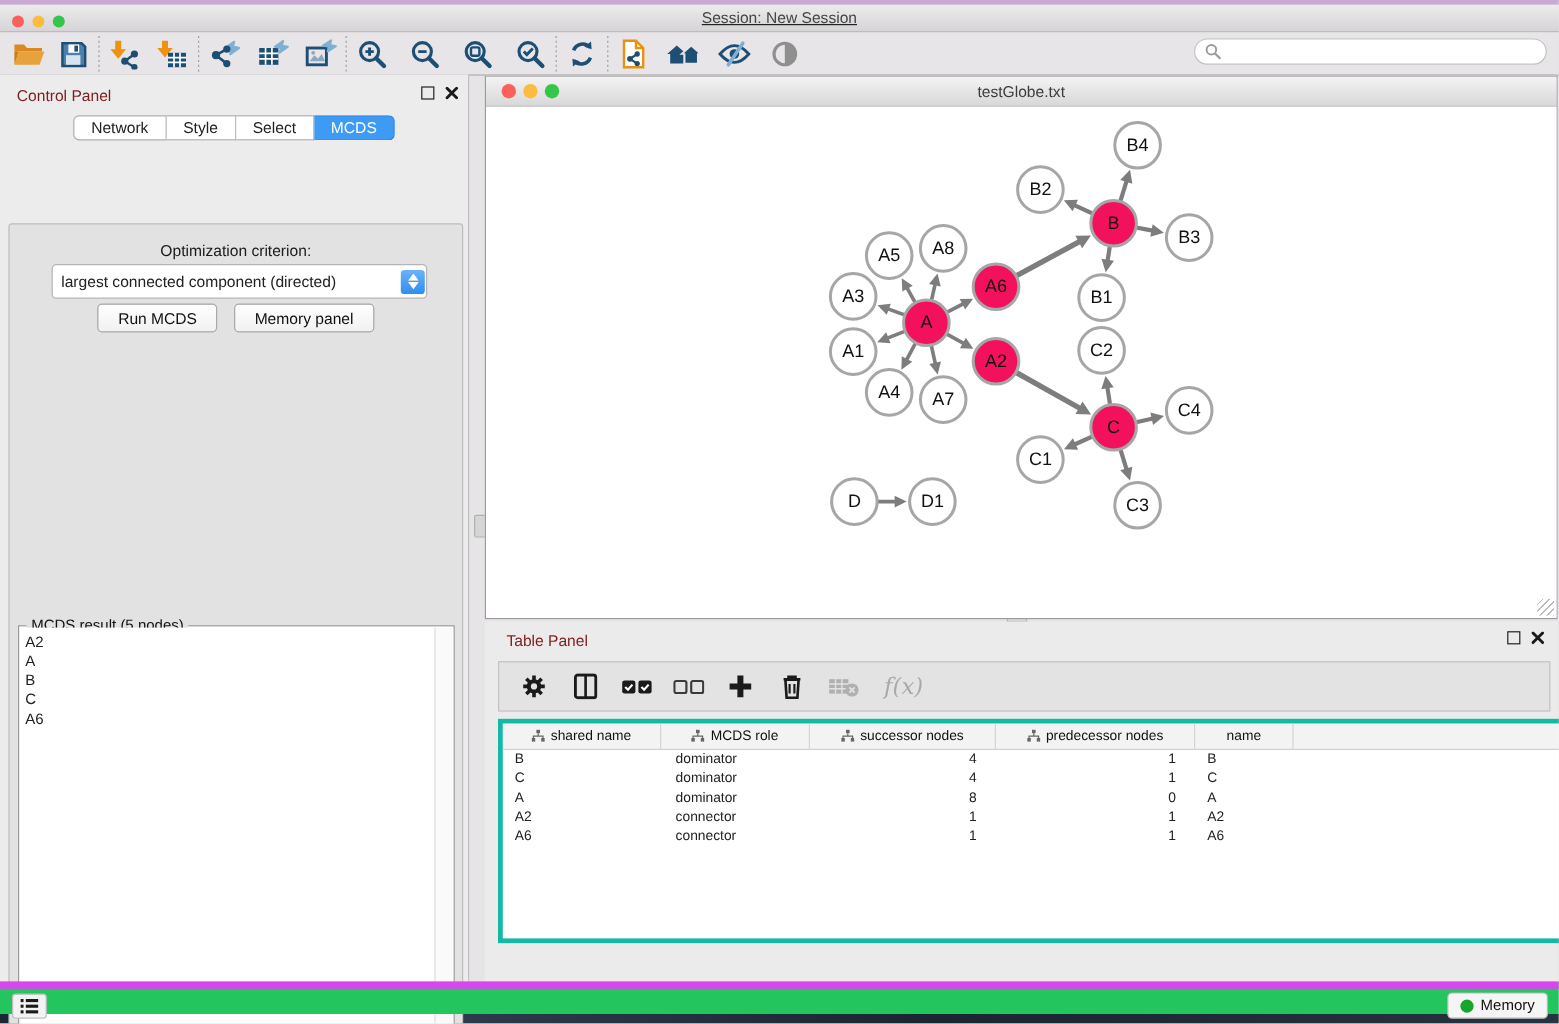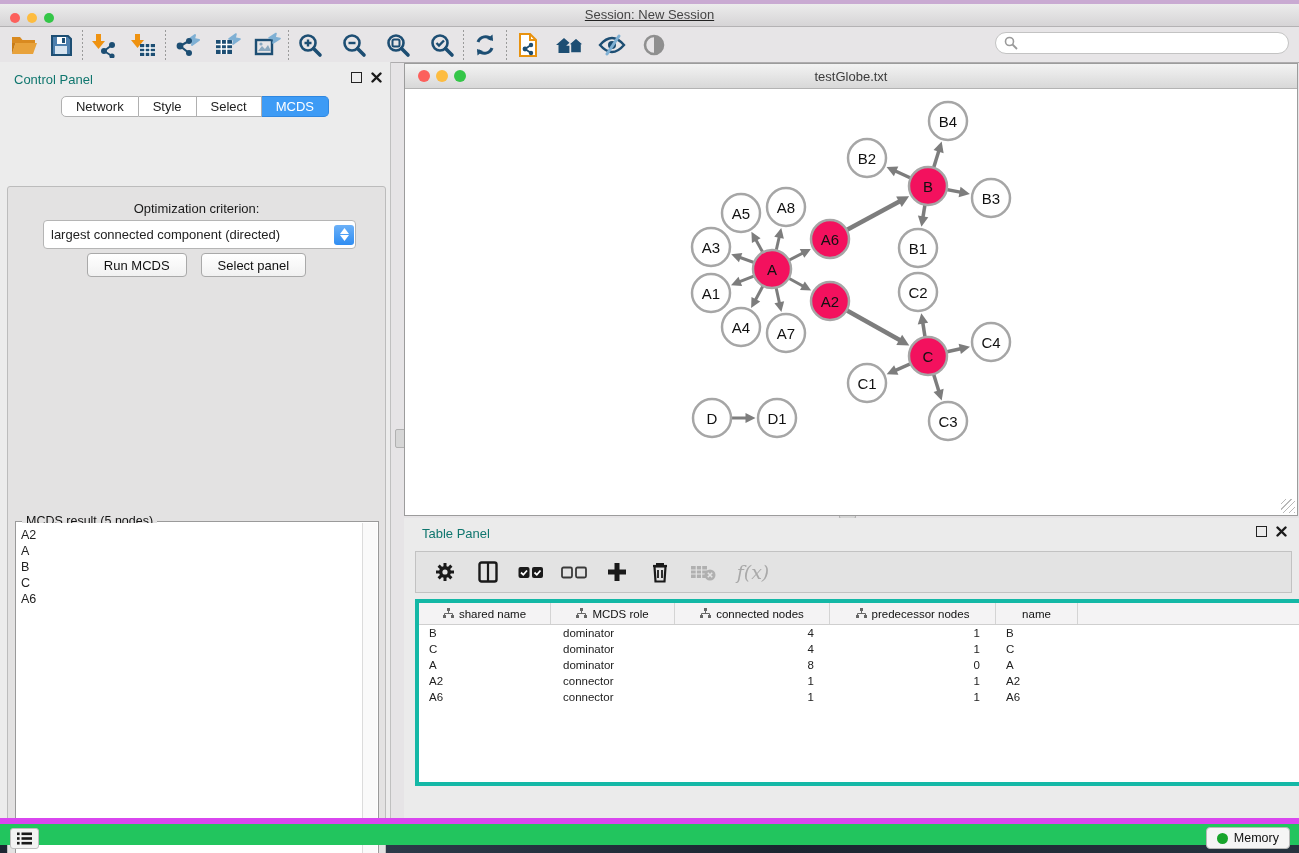--- a/index.html
+++ b/index.html
@@ -17,21 +17,21 @@
   
   #toolbar{left:0;top:27px;width:1299px;height:35px;background:#e7e5e7;
       border-bottom:1px solid #aeacae;display:flex;align-items:center;}
   .tb-ico{width:30px;height:28px;display:flex;align-items:center;justify-content:center;flex:0 0 auto;}
   .tb-sep{width:1px;height:30px;margin:0 6px;flex:0 0 auto;
       background-image:linear-gradient(#9a9a9a 40%,transparent 40%);background-size:1px 4px;}
   #search-box{position:absolute;right:10px;top:5px;width:294px;height:22px;background:#fff;
       border:1px solid #c3c3c3;border-radius:12px;display:flex;align-items:center;padding-left:8px;box-sizing:border-box;}
   
   #control-panel{left:0;top:62px;width:391px;height:756px;background:#ececec;border-right:1px solid #c0c0c0;box-sizing:border-box;}
-  .panel-title{font-size:13px;color:#0f766e;}
+  .panel-title{font-size:13px;color:#7f1d1d;}
   .win-btns{position:absolute;display:flex;gap:9px;align-items:center;}
   .float-ico{width:9px;height:9px;border:1.5px solid #222;display:inline-block;}
   .tabrow{display:flex;justify-content:center;}
   .tab{height:19px;line-height:19px;padding:0 14px;font-size:13px;background:#fff;
        border:1px solid #b0b0b0;border-left:none;color:#222;}
   .tab:first-child{border-left:1px solid #b0b0b0;border-radius:5px 0 0 5px;}
   .tab:last-child{border-radius:0 5px 5px 0;}
   .tab.sel{background:#3d9bf5;border-color:#2f87e0;color:#fff;}
   #cp-content{left:7px;top:124px;width:377px;height:682px;background:#e3e2e2;
       border:1px solid #bcbcbc;border-radius:3px;}
@@ -271,21 +271,21 @@
         <svg width="9" height="6" viewBox="0 0 9 6">
             <path d="M4.5 0L9 6H0z" fill="#fff"></path>
           </svg>
         <svg width="9" height="6" viewBox="0 0 9 6">
             <path d="M4.5 6L0 0h9z" fill="#fff"></path>
           </svg>
       </span>
     </div>
     <div class="abs" id="btn-row">
       <span class="btn">Run MCDS</span>
-      <span class="btn">Select panel</span>
+      <span class="btn">Memory panel</span>
     </div>
     <div class="abs" id="result-box">
       <span id="result-legend">MCDS result (5 nodes)</span>
       <div id="result-list">
           <div>A2</div>
           <div>A</div>
           <div>B</div>
           <div>C</div>
           <div>A6</div>
         </div>
@@ -484,21 +484,21 @@
         </div>
         <div class="th" style="width: 155px;">
           <svg width="11" height="11" viewBox="0 0 11 11">
             <g fill="#666">
               <rect x="4" y="0" width="3" height="3"></rect>
               <rect x="0" y="7" width="3" height="3"></rect>
               <rect x="8" y="7" width="3" height="3"></rect>
               <path d="M5.5 3v2.5M1.5 7V5.5h8V7" stroke="#666" fill="none" stroke-width="1"></path>
             </g>
           </svg>
-          <span>connected nodes</span>
+          <span>successor nodes</span>
         </div>
         <div class="th" style="width: 166px;">
           <svg width="11" height="11" viewBox="0 0 11 11">
             <g fill="#666">
               <rect x="4" y="0" width="3" height="3"></rect>
               <rect x="0" y="7" width="3" height="3"></rect>
               <rect x="8" y="7" width="3" height="3"></rect>
               <path d="M5.5 3v2.5M1.5 7V5.5h8V7" stroke="#666" fill="none" stroke-width="1"></path>
             </g>
           </svg>

